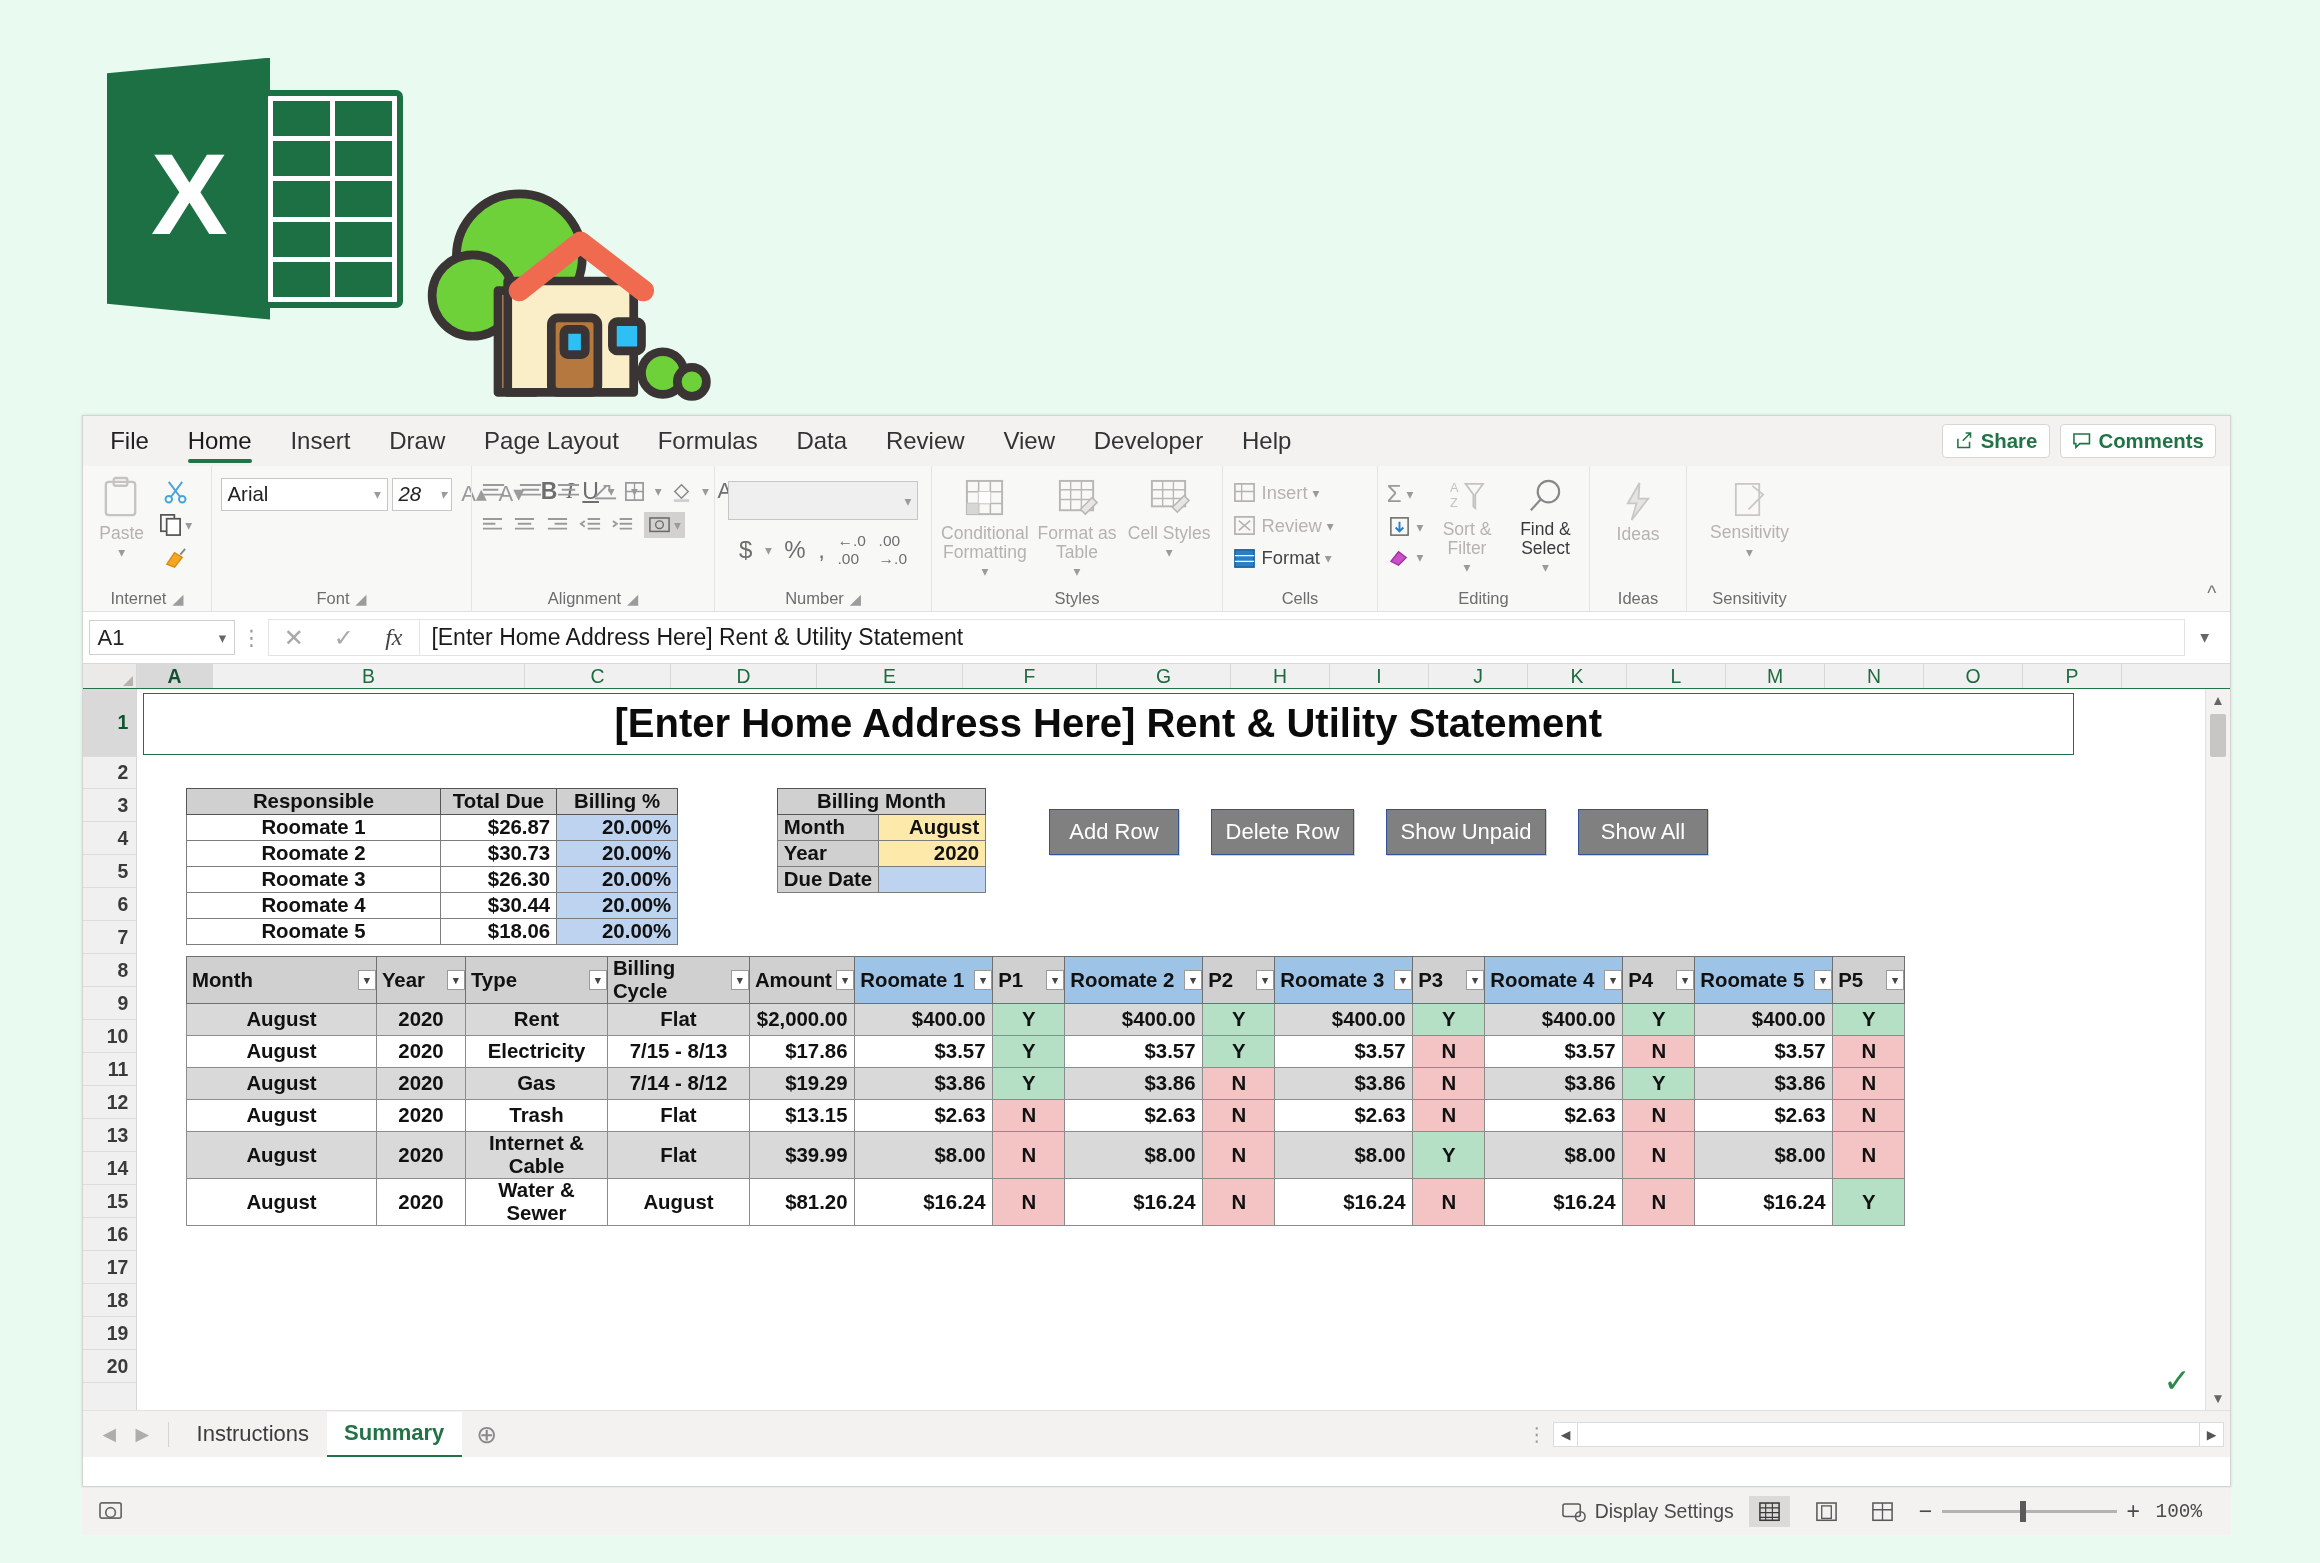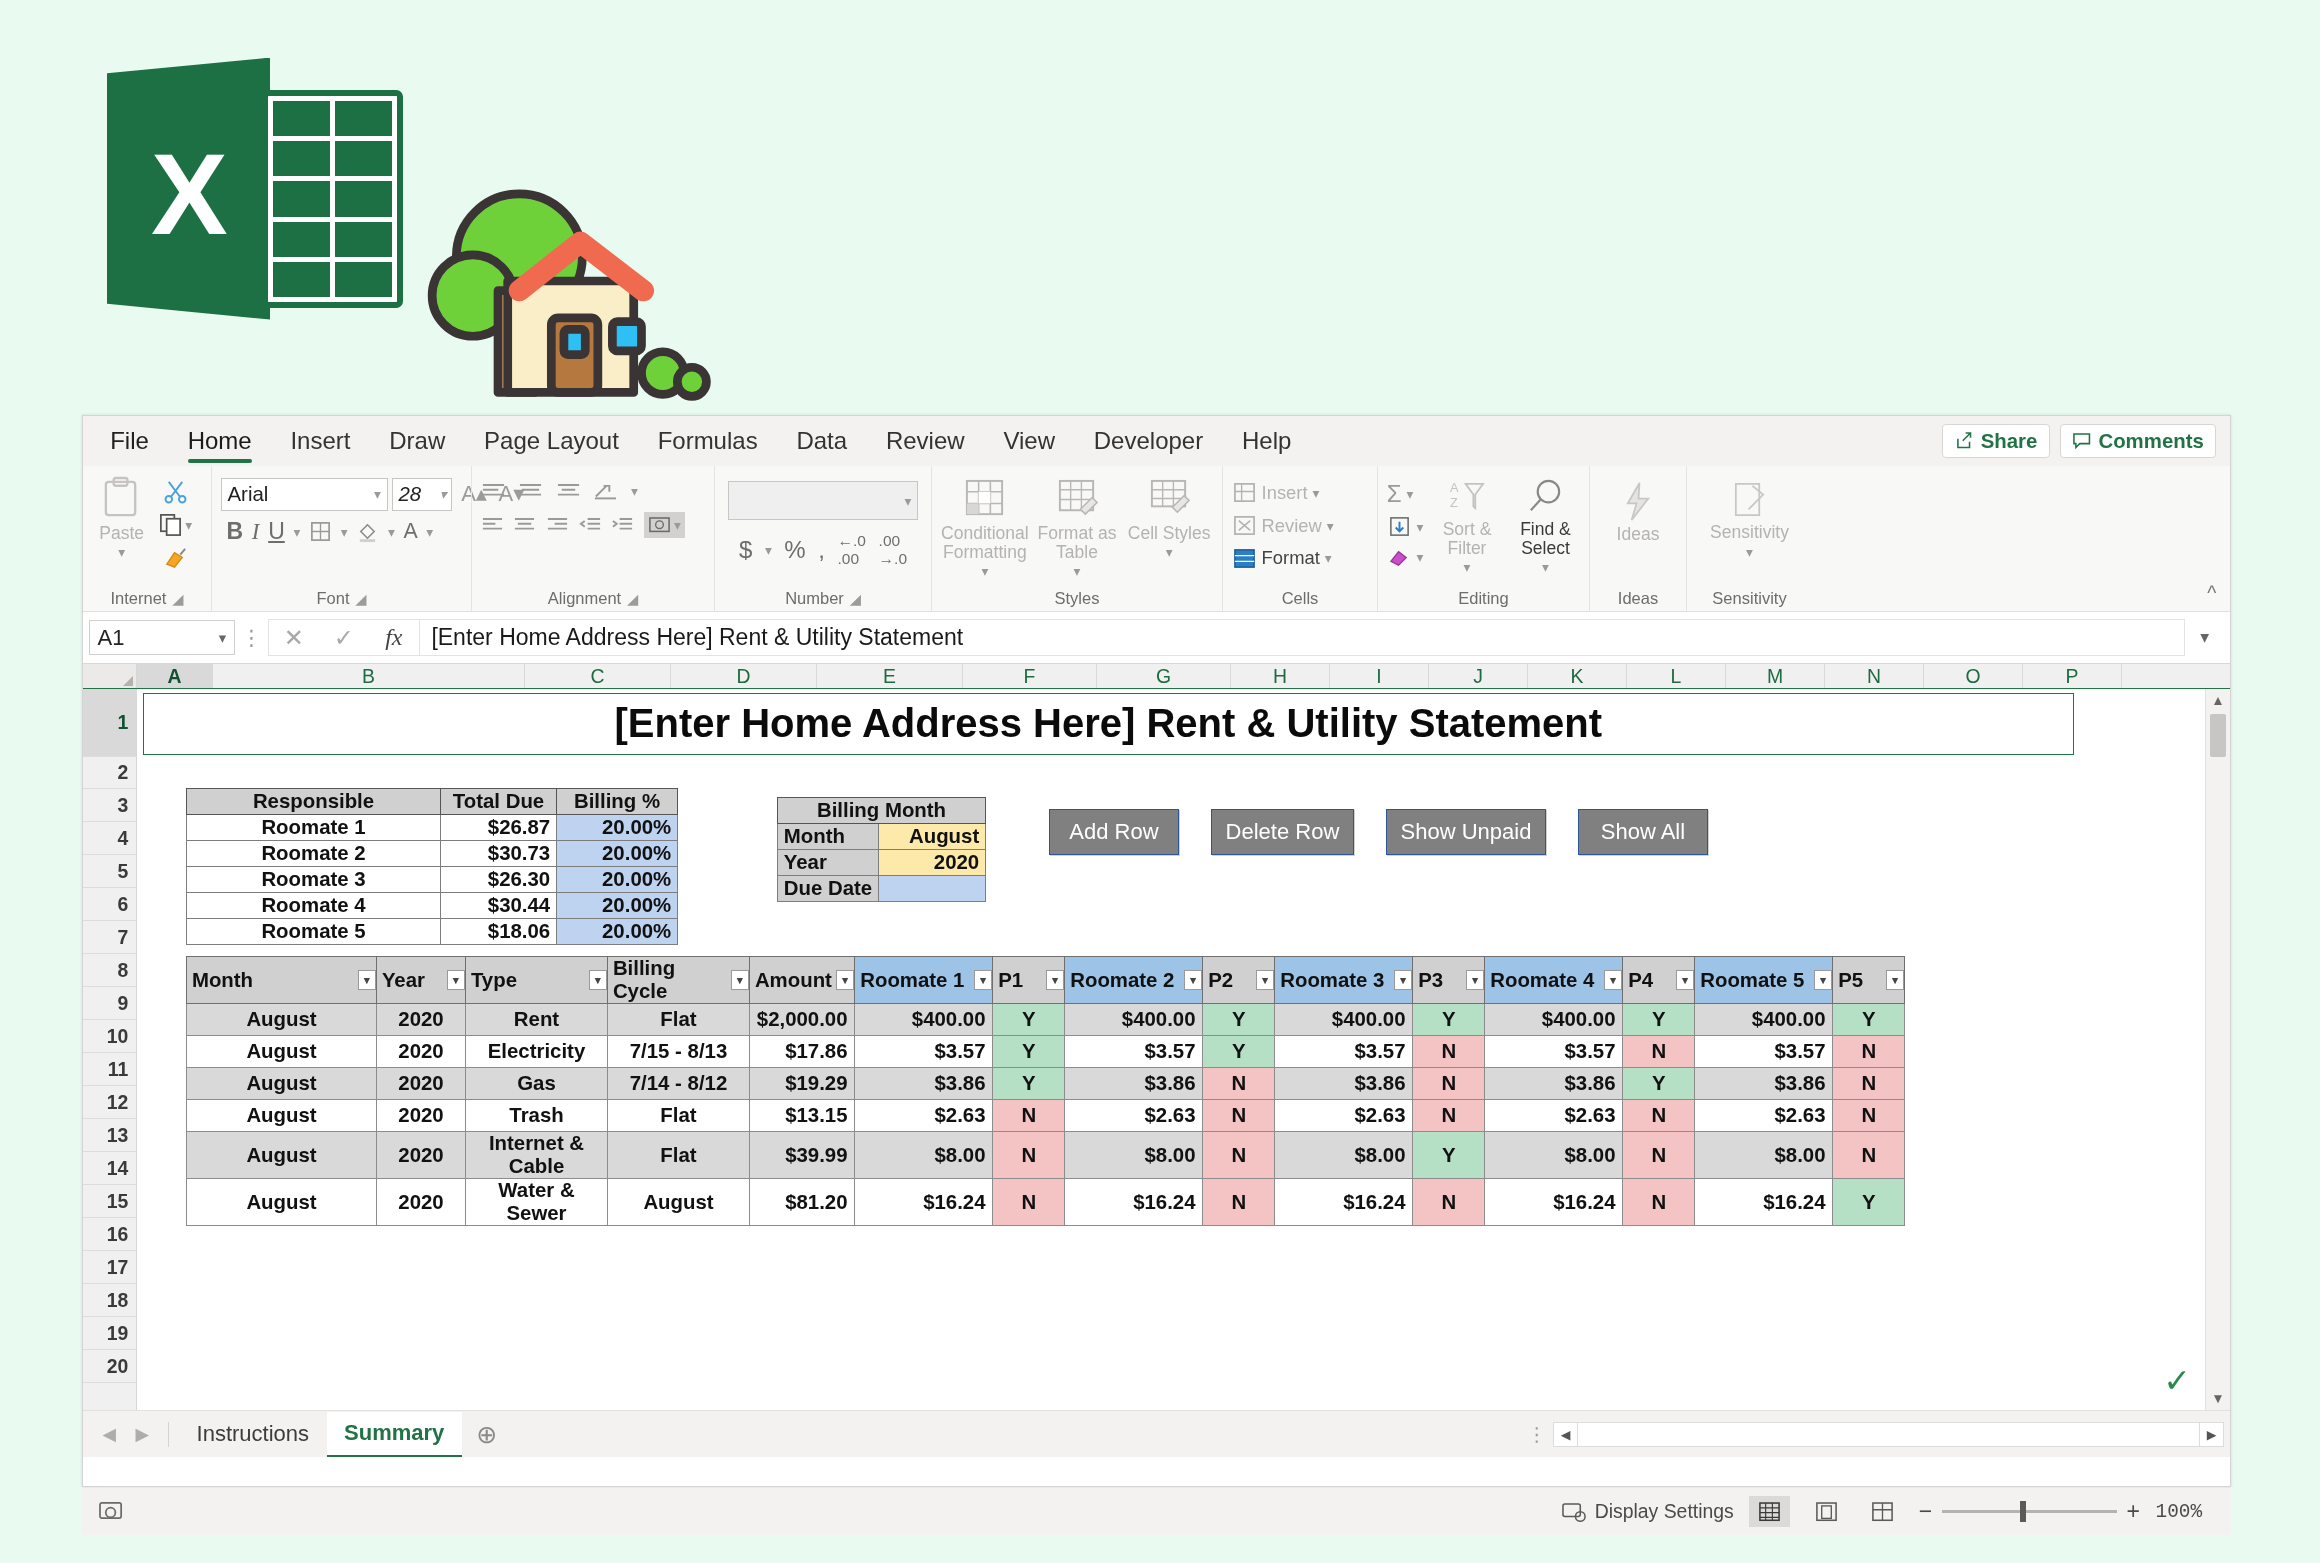--- a/index.html
+++ b/index.html
@@ -166,21 +166,21 @@
   
   #resp-table { position:absolute; left:49px; top:99px; }
   #resp-table th { background:#d0d0d0; font-weight:bold; text-align:center;
                    font-size:20.4px; color:#111; height:26px; border:1px solid #555;}
   #resp-table td { height:26px; font-size:20.4px; font-weight:bold; color:#111; }
   #resp-table td.name { text-align:center; width:254px; background:#fff; }
   #resp-table td.due { text-align:right; width:116px; background:#fff; }
   #resp-table td.pct { text-align:right; width:121px; background:#bdd3f0; }
 
   
-  #bm-table { position:absolute; left:640px; top:108px; }
+  #bm-table { position:absolute; left:640px; top:99px; }
   #bm-table th { background:#d0d0d0; text-align:center; font-size:20.4px;
                  font-weight:bold; color:#111; height:26px; border:1px solid #555; }
   #bm-table td { height:26px; font-size:20.4px; font-weight:bold; color:#111; }
   #bm-table td.lab { background:#d0d0d0; text-align:left; width:82px; }
   #bm-table td.val { text-align:right; width:107px; background:#fde9a9; }
   #bm-table td.val.blue { background:#bdd3f0; }
 
   
   #macro-btns { position:absolute; left:912px; top:120px; display:flex; gap:32px; }
   .mbtn {
@@ -367,21 +367,21 @@
           </div>
         </div>
       </div>
       <div class="glabel">
         <span>Internet</span>
         <span class="dlg">◢</span>
       </div>
     </div>
 
     <div class="rgroup" style="width:260px">
-      <div class="gbody" style="flex-direction:column; gap:7.8px; padding-top:7.8px">
+      <div class="gbody" style="flex-direction:row; gap:7.8px; padding-top:7.8px">
         <div style="display:flex;align-items:center;gap:5.8px">
           <div class="fontname">
             <span>Arial</span>
             <span class="chev">▾</span>
           </div>
           <div class="fontsize">
             <span>28</span>
             <span class="chev">▾</span>
           </div>
           <div class="icn" style="font-size:22px;color:#9b9b9b">A▴</div>

